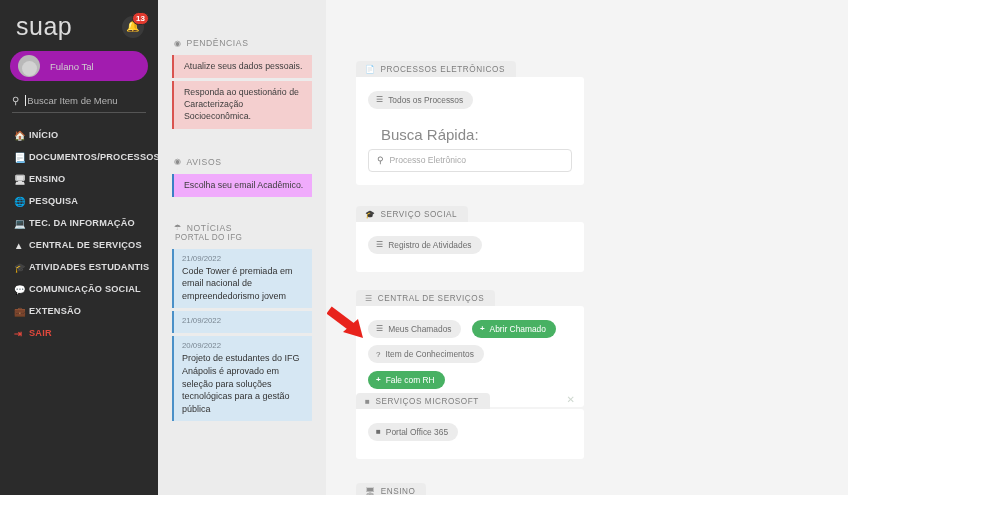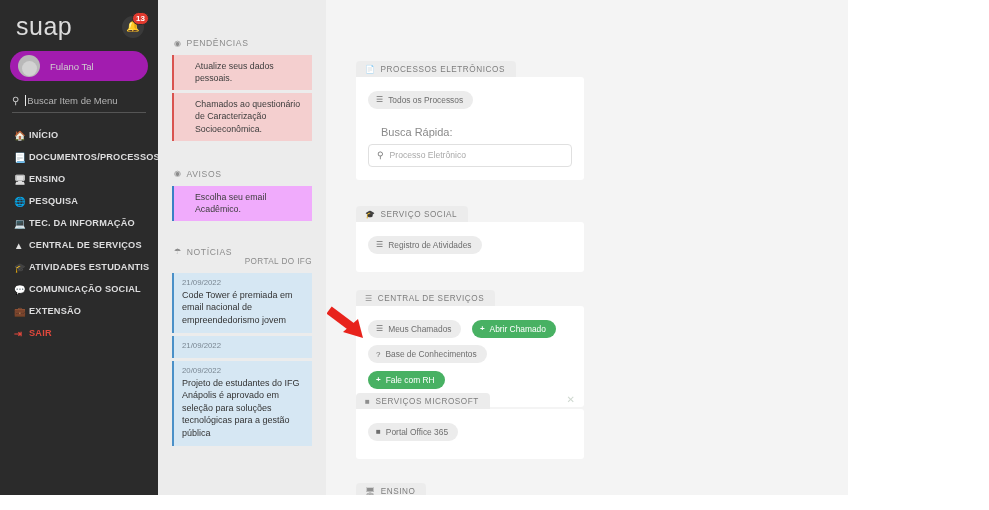--- a/index.html
+++ b/index.html
@@ -114,24 +114,24 @@
   }
   .sec-head {
     display: flex; align-items: center;
     color: #8b8b8b; font-size: 8.6px; letter-spacing: .6px;
     margin: 38px 0 7px 2px;
   }
   .sec-head .sh-ico { margin-right: 5px; font-size: 8px; }
   .sec-head.avisos { margin-top: 28px; }
   .sec-head.noticias { margin-top: 26px; display:block; }
   .noticias-title { display: flex; align-items: center; }
-  .noticias-sub { color: #8b8b8b; font-size: 8.2px; letter-spacing: .4px; margin-left: 1px; text-align: right; }
+  .noticias-sub { color: #8b8b8b; font-size: 8.2px; letter-spacing: .4px; margin-left: 1px; }
 
   .alert {
-    padding: 5px 7px 6px 21px;
+    padding: 5px 7px 6px 10px;
     font-size: 8.8px; line-height: 1.38;
     margin-bottom: 3px;
   }
   .alert.pend { background: #f4cfcf; color: #3c3c3c; border-left: 2px solid #d9534f; }
   .alert.info { background: #f0abfc; color: #3c3c3c; border-left: 2px solid #3a80c4; }
 
   .news {
     background: #d6e7f3;
     border-left: 2px solid #4a90c8;
     padding: 5px 7px 6px 8px;
@@ -183,21 +183,21 @@
     background: #ececec; color: #6e6e6e;
     border-radius: 11px;
     padding: 4px 10px 4px 8px;
     font-size: 8.4px;
     margin: 0 6px 5px 0;
   }
   .pill .p-ico { margin-right: 5px; font-size: 8px; }
   .pill.green { background: #48b163; color: #ffffff; }
   .pill.green .p-ico { color: #ffffff; font-weight: bold; }
 
-  .qs-label { color: #8a8a8a; font-size: 11px; margin: 12px 0 6px 1px; padding-left: 12px; }
+  .qs-label { color: #8a8a8a; font-size: 15px; margin: 12px 0 6px 1px; padding-left: 12px; }
   .qs-input {
     display: flex; align-items: center;
     border: 1px solid #e0e0e0; border-radius: 4px;
     height: 23px; padding: 0 8px;
     color: #a9a9a9; font-size: 8.6px;
   }
   .qs-input .qi-ico { margin-right: 6px; color: #777; font-size: 9px; }
 
   .card-x {
     position: absolute; right: 9px; top: 4px;
@@ -282,21 +282,21 @@
     <span>‹</span>
   </div>
 
   <div id="midcol">
 
     <div class="sec-head">
       <span class="sh-ico">◉</span>
       <span>PENDÊNCIAS</span>
     </div>
     <div class="alert pend">Atualize seus dados pessoais.</div>
-    <div class="alert pend">Chamados ao questionário de Caracterização Socioeconômica.</div>
+    <div class="alert pend">Responda ao questionário de Caracterização Socioeconômica.</div>
 
     <div class="sec-head avisos">
       <span class="sh-ico">◉</span>
       <span>AVISOS</span>
     </div>
     <div class="alert info">Escolha seu email Acadêmico.</div>
 
     <div class="sec-head noticias">
       <div class="noticias-title">
         <span class="sh-ico">☂</span>
@@ -369,21 +369,21 @@
           <span class="p-ico">☰</span>
           <span>Meus Chamados</span>
         </div>
         <div class="pill green">
           <span class="p-ico">+</span>
           <span>Abrir Chamado</span>
         </div>
         <br>
         <div class="pill">
           <span class="p-ico">?</span>
-          <span>Base de Conhecimentos</span>
+          <span>Item de Conhecimentos</span>
         </div>
         <div class="pill green">
           <span class="p-ico">+</span>
           <span>Fale com RH</span>
         </div>
       </div>
     </div>
 
     <div class="card" style="top:390px;">
       <div class="card-tab">

